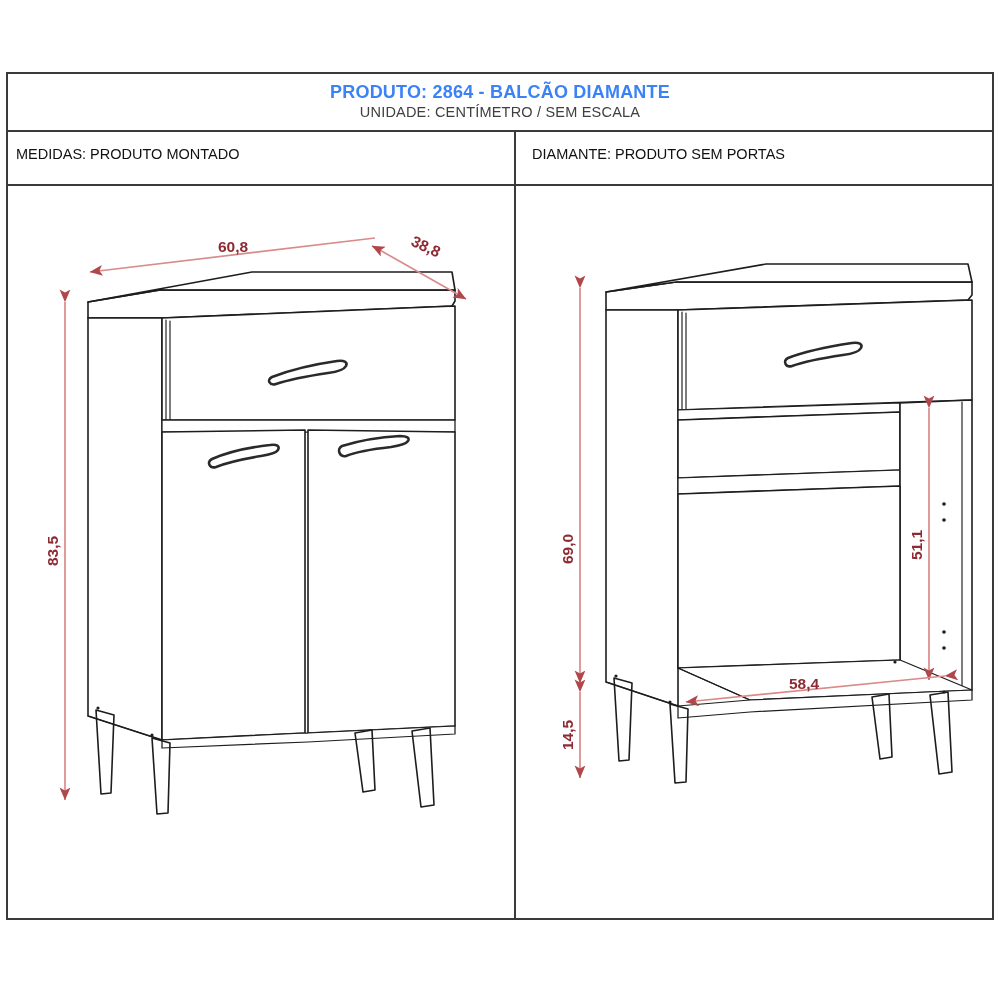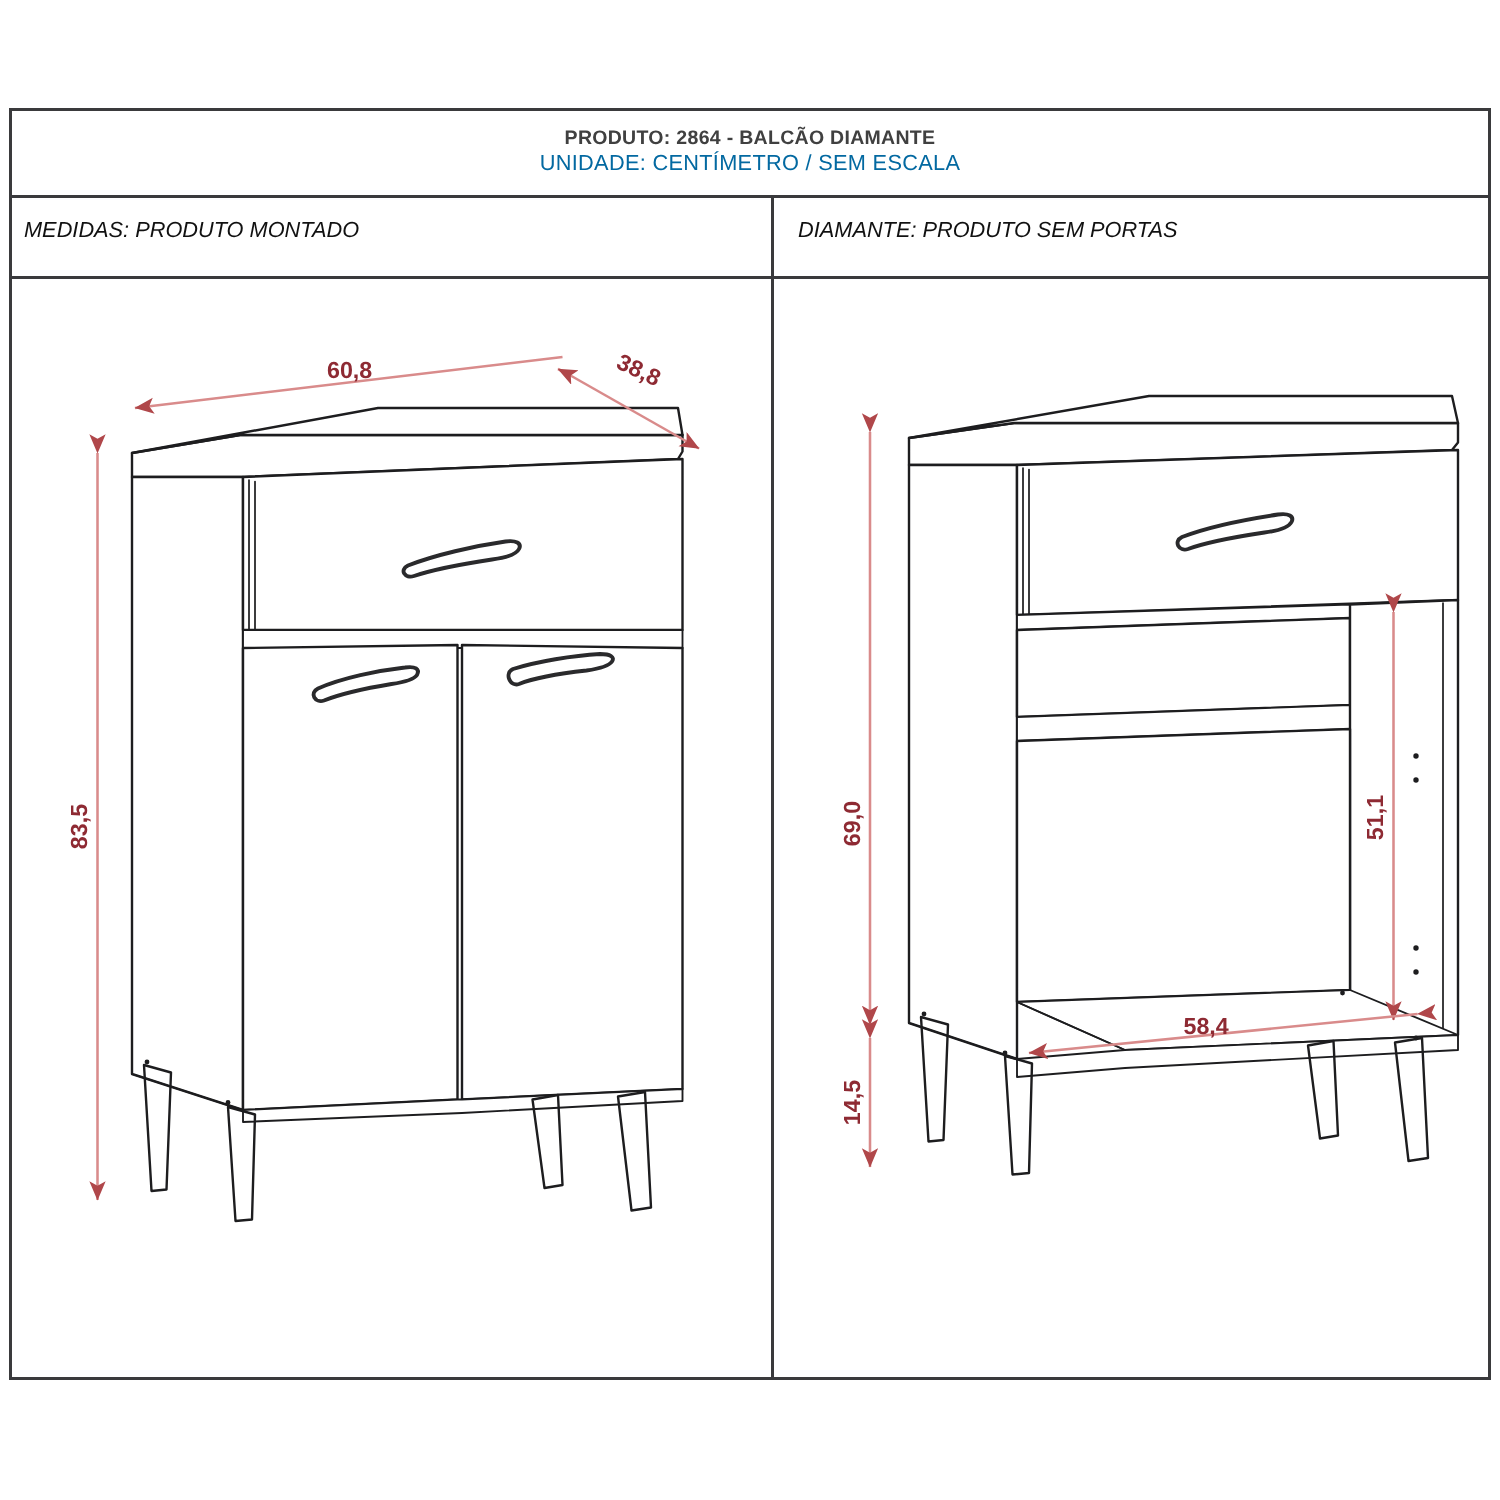--- a/index.html
+++ b/index.html
@@ -7,26 +7,26 @@
        font-family:"Liberation Sans",sans-serif;overflow:hidden;}
 
   #stage{position:absolute;left:0;top:0;width:1000px;height:1000px;}
 
   
   .frame{position:absolute;left:6px;top:72px;width:988px;height:848px;
          border:2px solid #3a3a3c;box-sizing:border-box;background:#fff;}
   .title-band{position:absolute;left:0;top:0;width:100%;height:58px;
               box-sizing:border-box;border-bottom:2px solid #3a3a3c;
               display:flex;flex-direction:column;align-items:center;justify-content:center;}
-  .t-line1{font-size:13px;font-weight:bold;color:#404040;letter-spacing:.2px;line-height:1.25;}
-  .t-line2{font-size:14.5px;color:#0369a1;letter-spacing:.2px;line-height:1.35;}
+  .t-line1{font-size:18px;font-weight:bold;color:#3b82f6;letter-spacing:.2px;line-height:1.25;}
+  .t-line2{font-size:14.5px;color:#404040;letter-spacing:.2px;line-height:1.35;}
 
   .vdiv{position:absolute;left:506px;top:58px;width:2px;height:788px;background:#3a3a3c;}
 
-  .cap{position:absolute;font-size:14.5px;font-style:italic;color:#111;
+  .cap{position:absolute;font-size:14.5px;color:#111;
        font-family:"Liberation Sans",sans-serif;white-space:nowrap;}
   .cap.left{left:8px;top:72px;}
   .cap.right{left:524px;top:72px;}
 
   .capline{position:absolute;left:0;top:110px;width:100%;height:1.5px;background:#3a3a3c;}
 
   
   svg.draw{position:absolute;left:0;top:0;width:1000px;height:1000px;overflow:visible;}
   .ln{fill:none;stroke:#1d1d1f;stroke-width:1.6;stroke-linejoin:round;stroke-linecap:round;}
   .ln-thin{fill:none;stroke:#1d1d1f;stroke-width:1.15;stroke-linejoin:round;stroke-linecap:round;}

